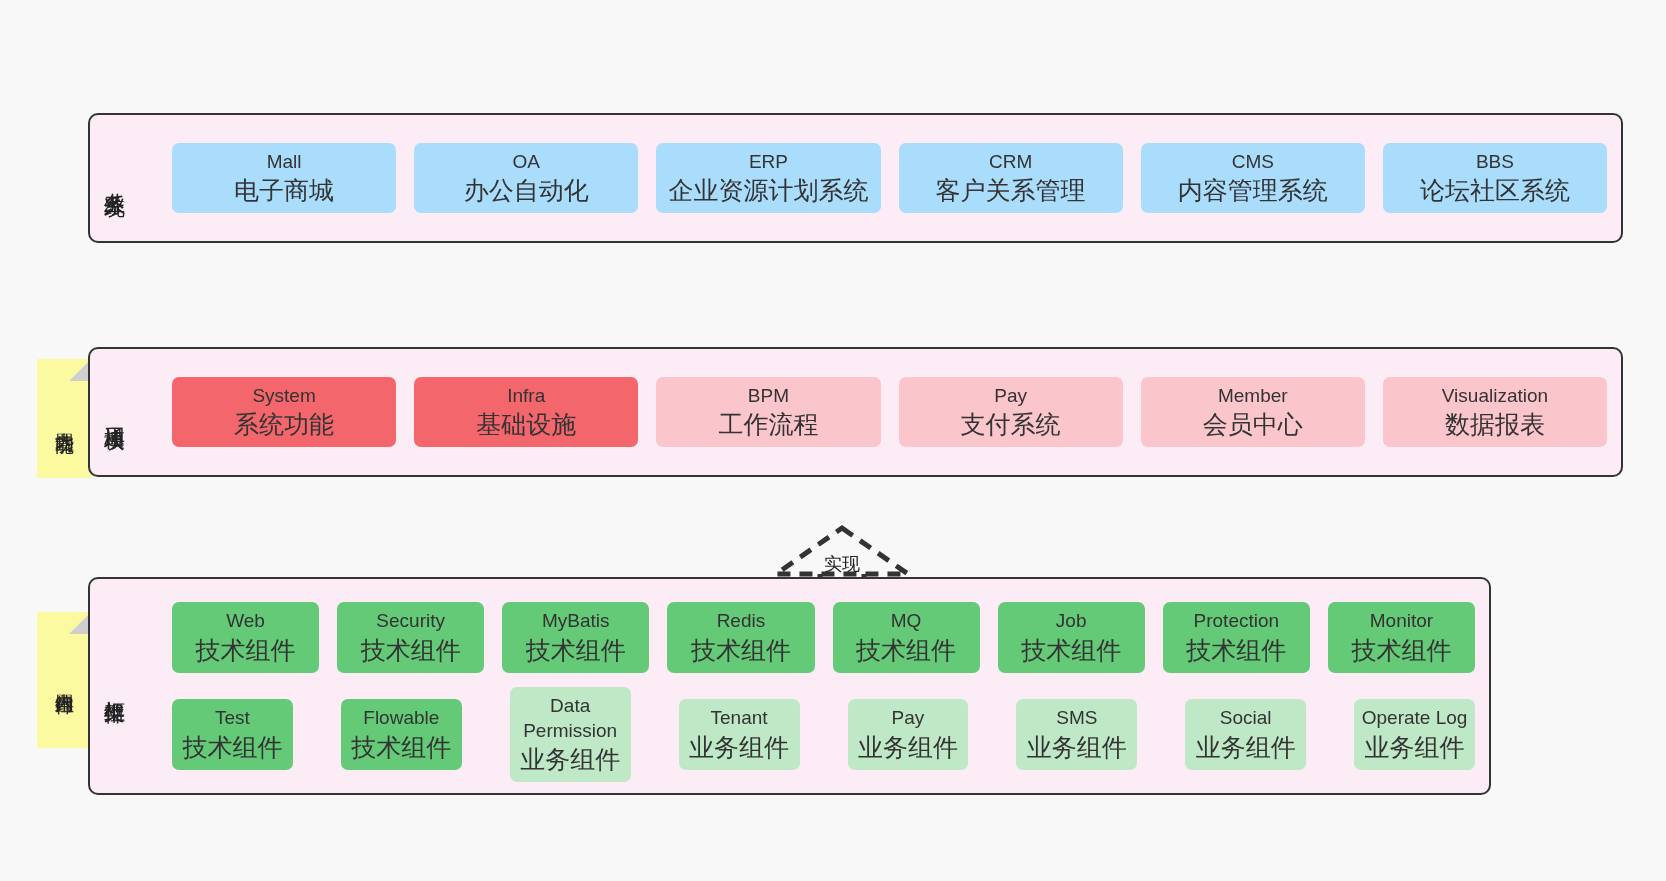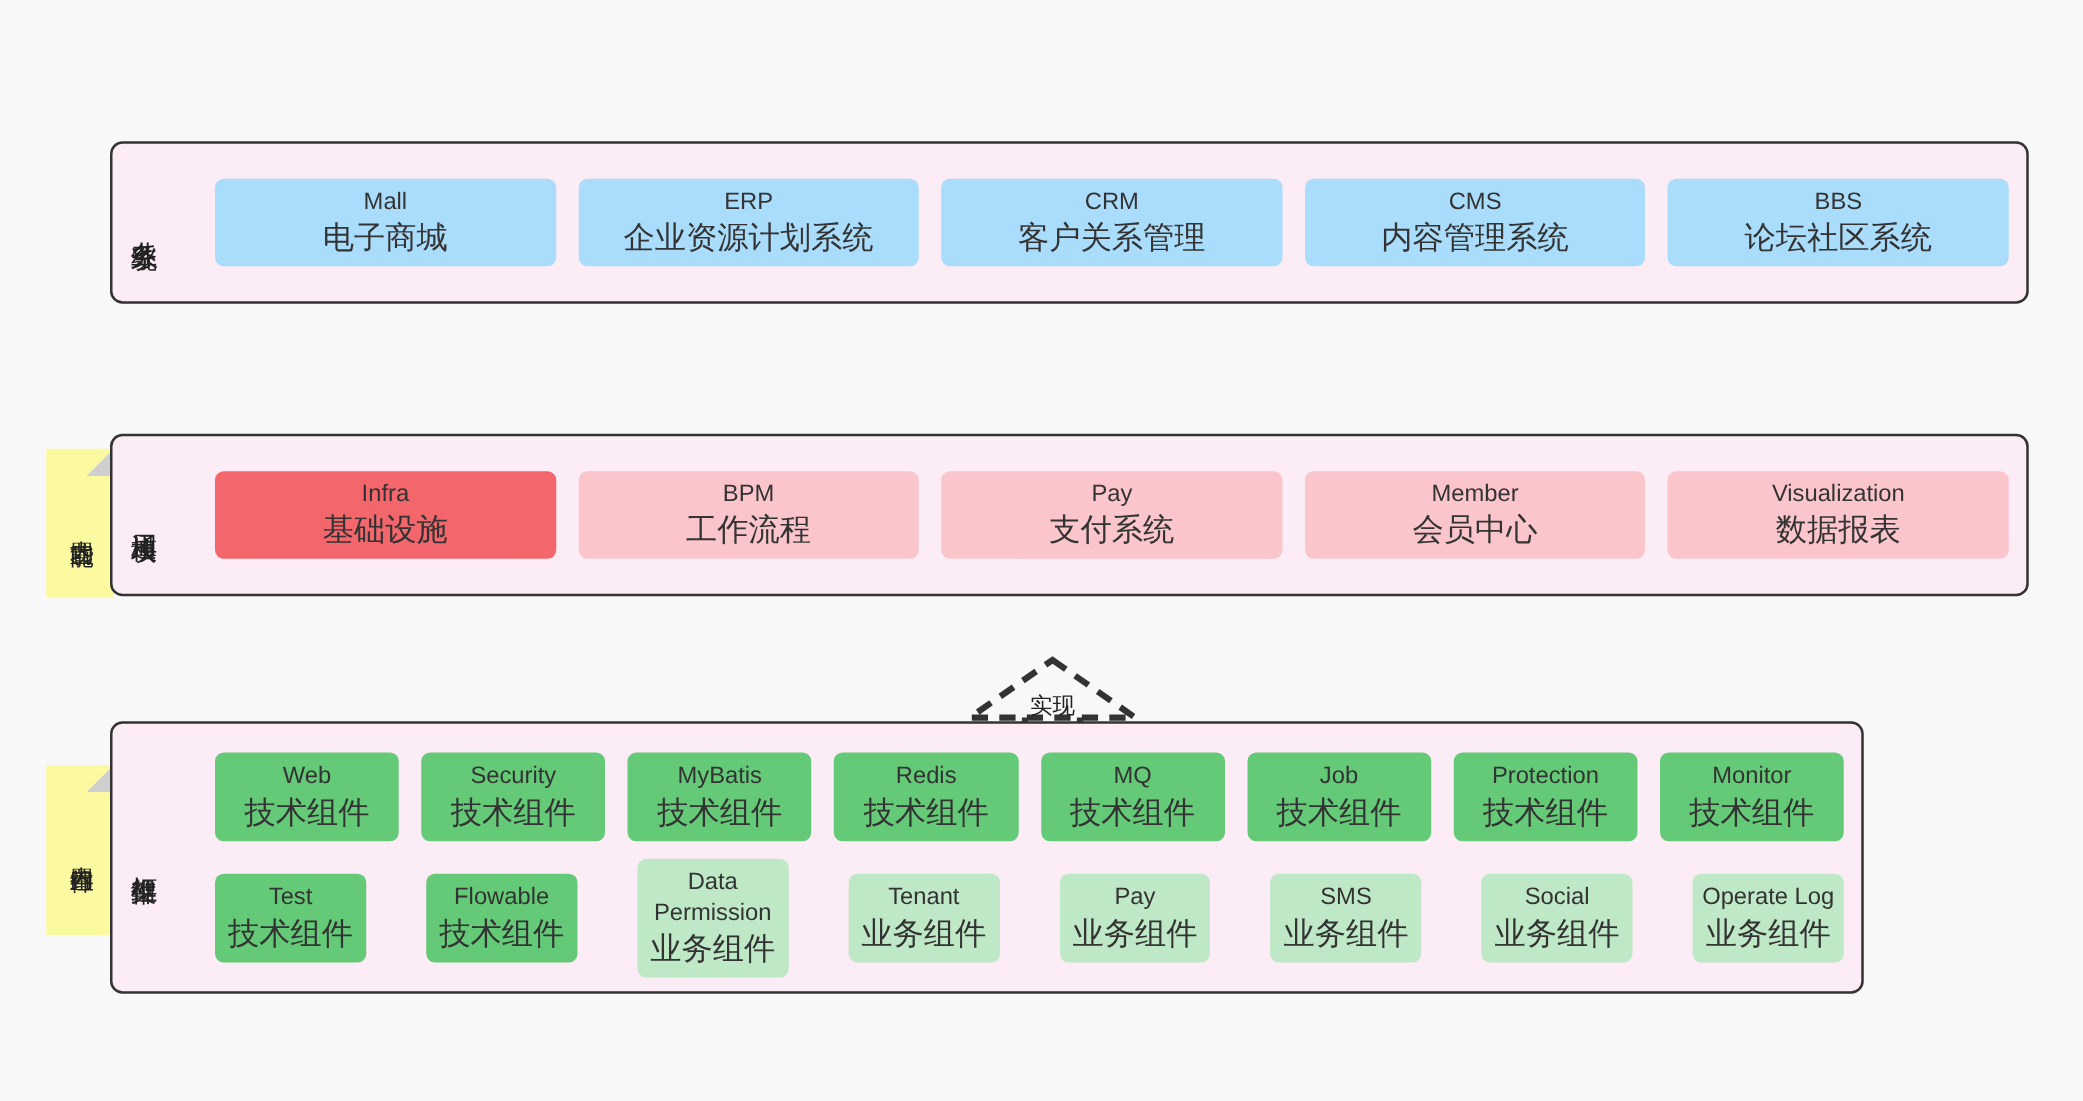--- a/index.html
+++ b/index.html
@@ -115,20 +115,24 @@
 
   <div class="layer" style="left:88px; top:113px; width:1535px; height:130px;">
     <div class="layer-title">业务系统</div>
     <div class="layer-body">
       <div class="row">
         <div class="cell c-blue">
           <span class="en">Mall</span>
           <span class="cn">电子商城</span>
         </div>
         <div class="cell c-blue">
+          <span class="en">OA</span>
+          <span class="cn">办公自动化</span>
+        </div>
+        <div class="cell c-blue">
           <span class="en">ERP</span>
           <span class="cn">企业资源计划系统</span>
         </div>
         <div class="cell c-blue">
           <span class="en">CRM</span>
           <span class="cn">客户关系管理</span>
         </div>
         <div class="cell c-blue">
           <span class="en">CMS</span>
           <span class="cn">内容管理系统</span>
@@ -143,20 +147,24 @@
 
 
   <div class="note" style="left:37px; top:359px; height:119px;">
     <span>内置功能</span>
   </div>
 
   <div class="layer" style="left:88px; top:347px; width:1535px; height:130px;">
     <div class="layer-title">通用模块</div>
     <div class="layer-body">
       <div class="row">
+        <div class="cell c-red">
+          <span class="en">System</span>
+          <span class="cn">系统功能</span>
+        </div>
         <div class="cell c-red">
           <span class="en">Infra</span>
           <span class="cn">基础设施</span>
         </div>
         <div class="cell c-pink">
           <span class="en">BPM</span>
           <span class="cn">工作流程</span>
         </div>
         <div class="cell c-pink">
           <span class="en">Pay</span>

